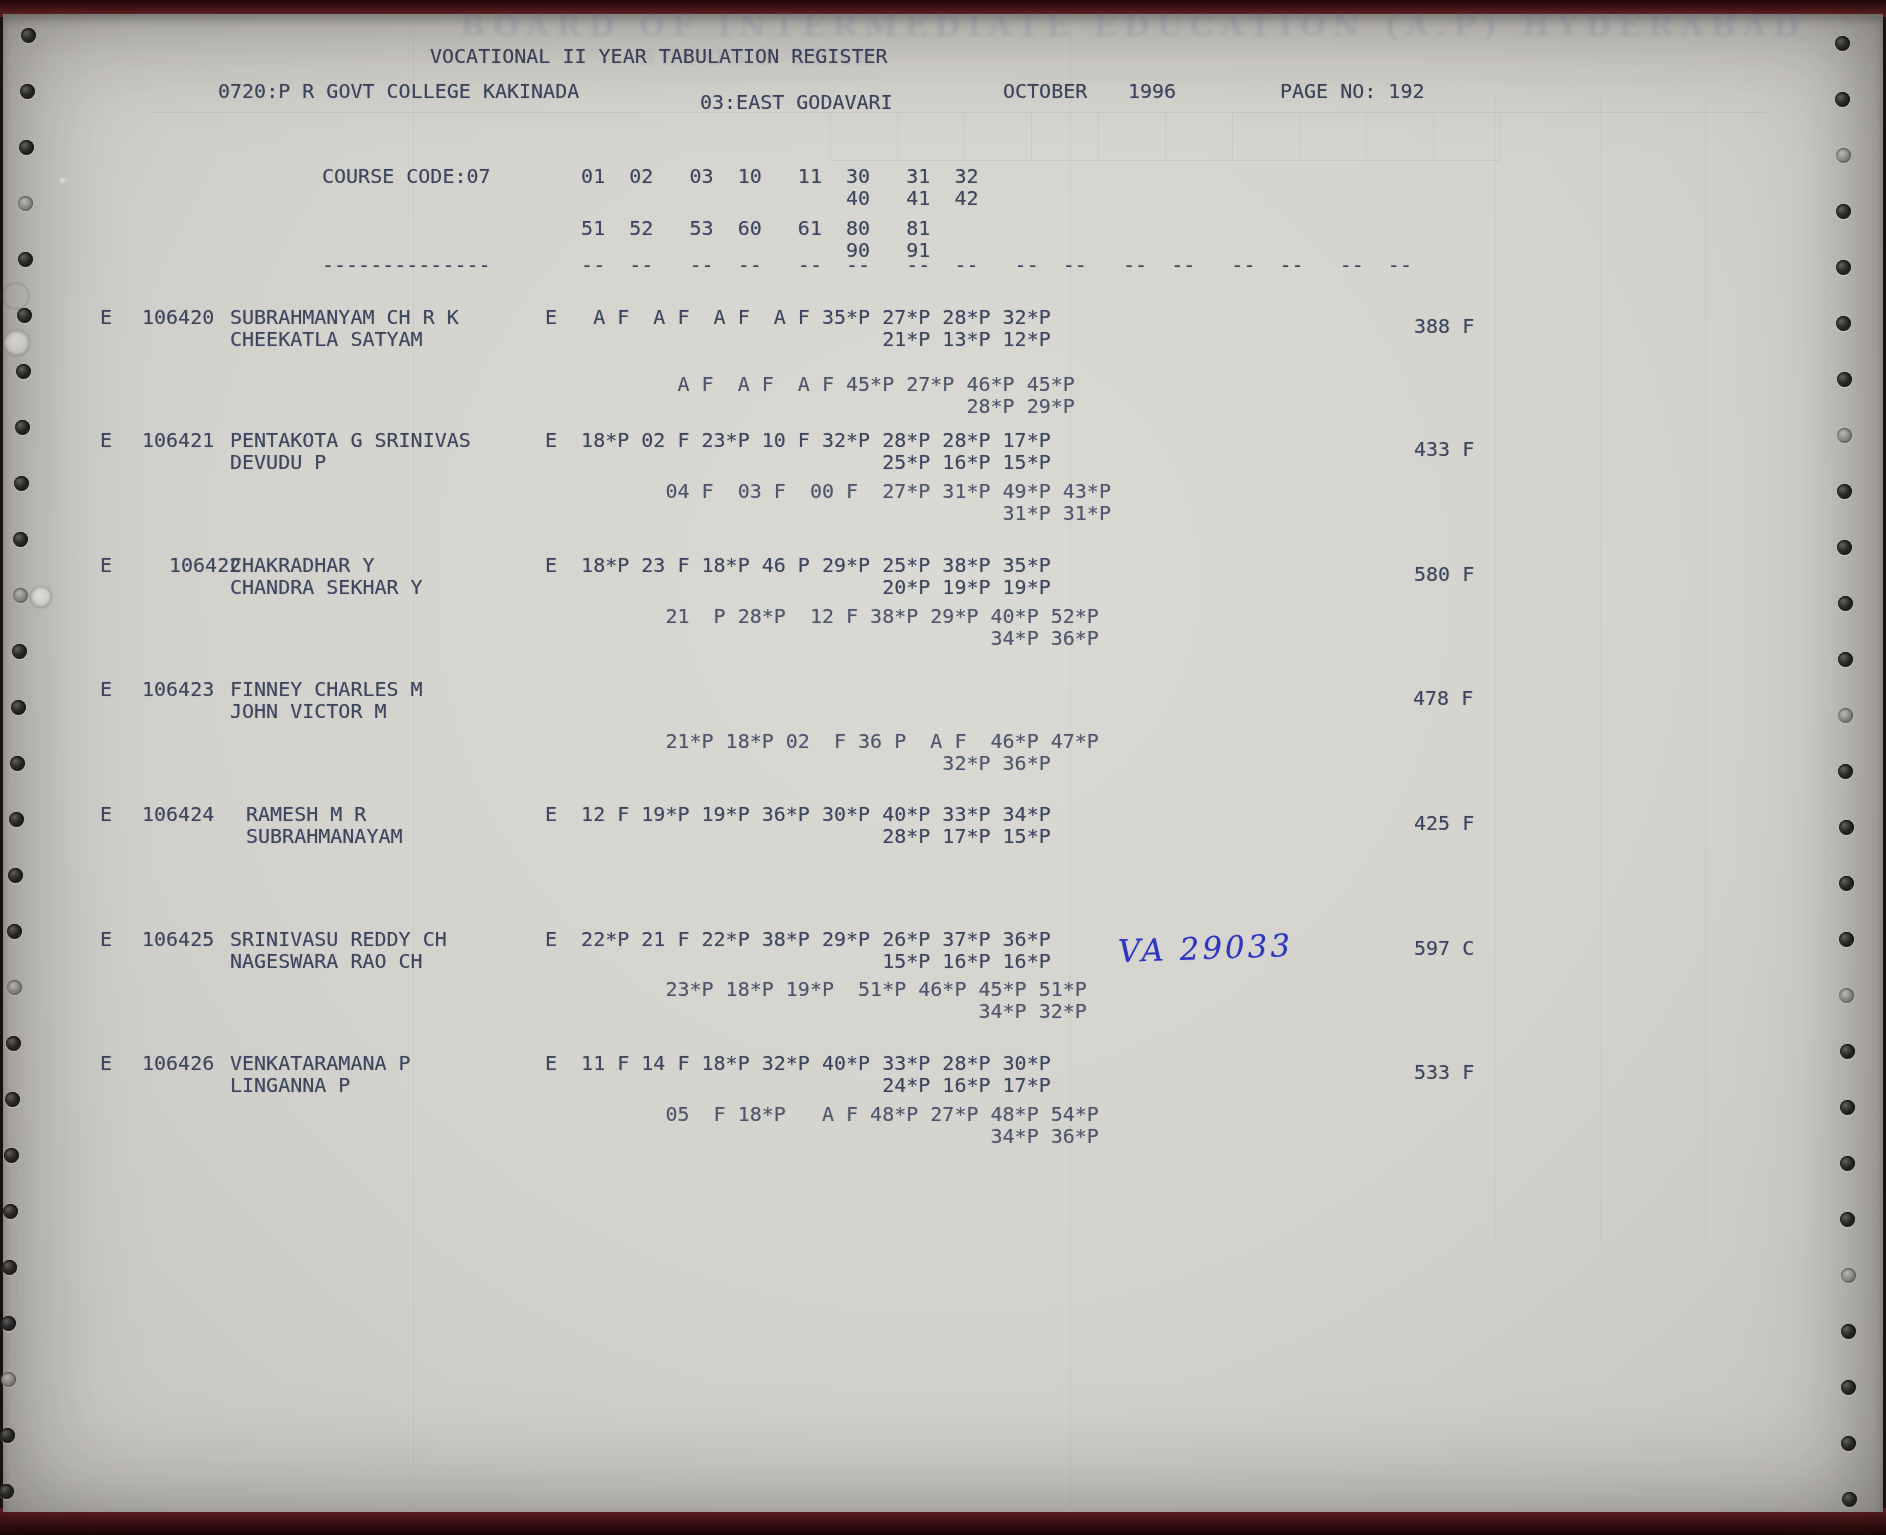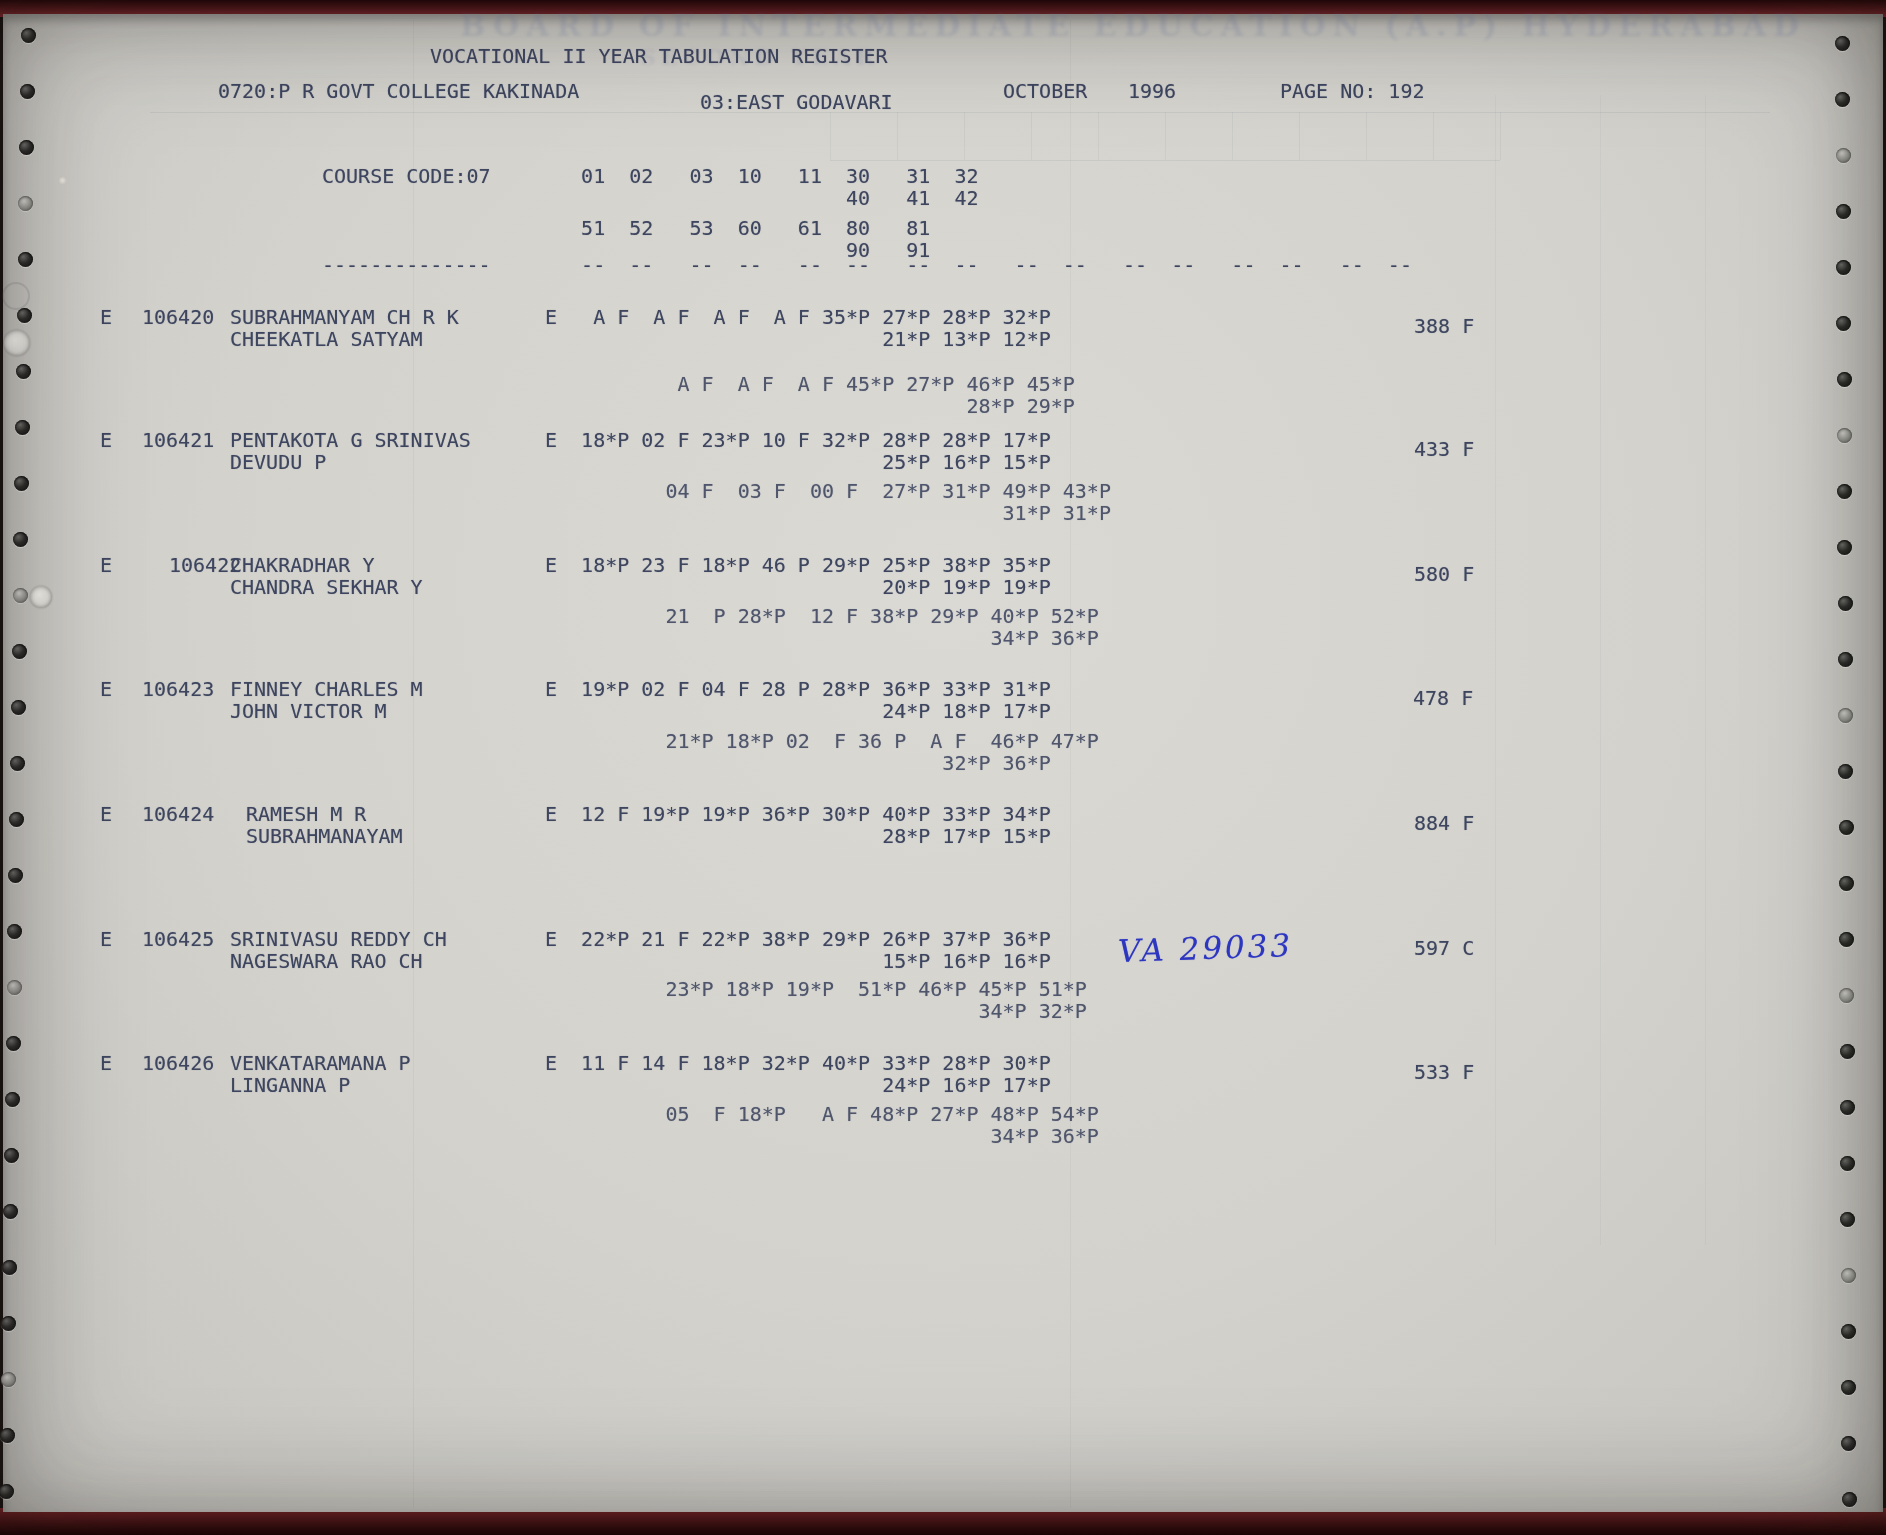--- a/index.html
+++ b/index.html
@@ -106,33 +106,31 @@
   <div class="line" style="left:545px;top:554px;">E  18*P 23 F 18*P 46 P 29*P 25*P 38*P 35*P
                             20*P 19*P 19*P</div>
   <div class="line faded" style="left:545px;top:605px;">          21  P 28*P  12 F 38*P 29*P 40*P 52*P
                                      34*P 36*P</div>
   <div class="line" style="left:1414px;top:563px;">580 F</div>
 
   <div class="line" style="left:100px;top:678px;">E</div>
   <div class="line" style="left:142px;top:678px;">106423</div>
   <div class="line" style="left:230px;top:678px;">FINNEY CHARLES M
 JOHN VICTOR M</div>
-  <div class="line" style="left:545px;top:678px;">E  19*P 02 F 04 F 28 P 28*P 36*P 33*P 31*P
-                            24*P 18*P 17*P</div>
   <div class="line faded" style="left:545px;top:730px;">          21*P 18*P 02  F 36 P  A F  46*P 47*P
                                  32*P 36*P</div>
   <div class="line" style="left:1413px;top:687px;">478 F</div>
 
   <div class="line" style="left:100px;top:803px;">E</div>
   <div class="line" style="left:142px;top:803px;">106424</div>
   <div class="line" style="left:230px;top:803px;margin-left:16px;">RAMESH M R
 SUBRAHMANAYAM</div>
   <div class="line" style="left:545px;top:803px;">E  12 F 19*P 19*P 36*P 30*P 40*P 33*P 34*P
                             28*P 17*P 15*P</div>
-  <div class="line" style="left:1414px;top:812px;">884 F</div>
+  <div class="line" style="left:1414px;top:812px;">425 F</div>
 
   <div class="line" style="left:100px;top:928px;">E</div>
   <div class="line" style="left:142px;top:928px;">106425</div>
   <div class="line" style="left:230px;top:928px;">SRINIVASU REDDY CH
 NAGESWARA RAO CH</div>
   <div class="line" style="left:545px;top:928px;">E  22*P 21 F 22*P 38*P 29*P 26*P 37*P 36*P
                             15*P 16*P 16*P</div>
   <div class="line faded" style="left:545px;top:978px;">          23*P 18*P 19*P  51*P 46*P 45*P 51*P
                                     34*P 32*P</div>
   <div class="line" style="left:1414px;top:937px;">597 C</div>

